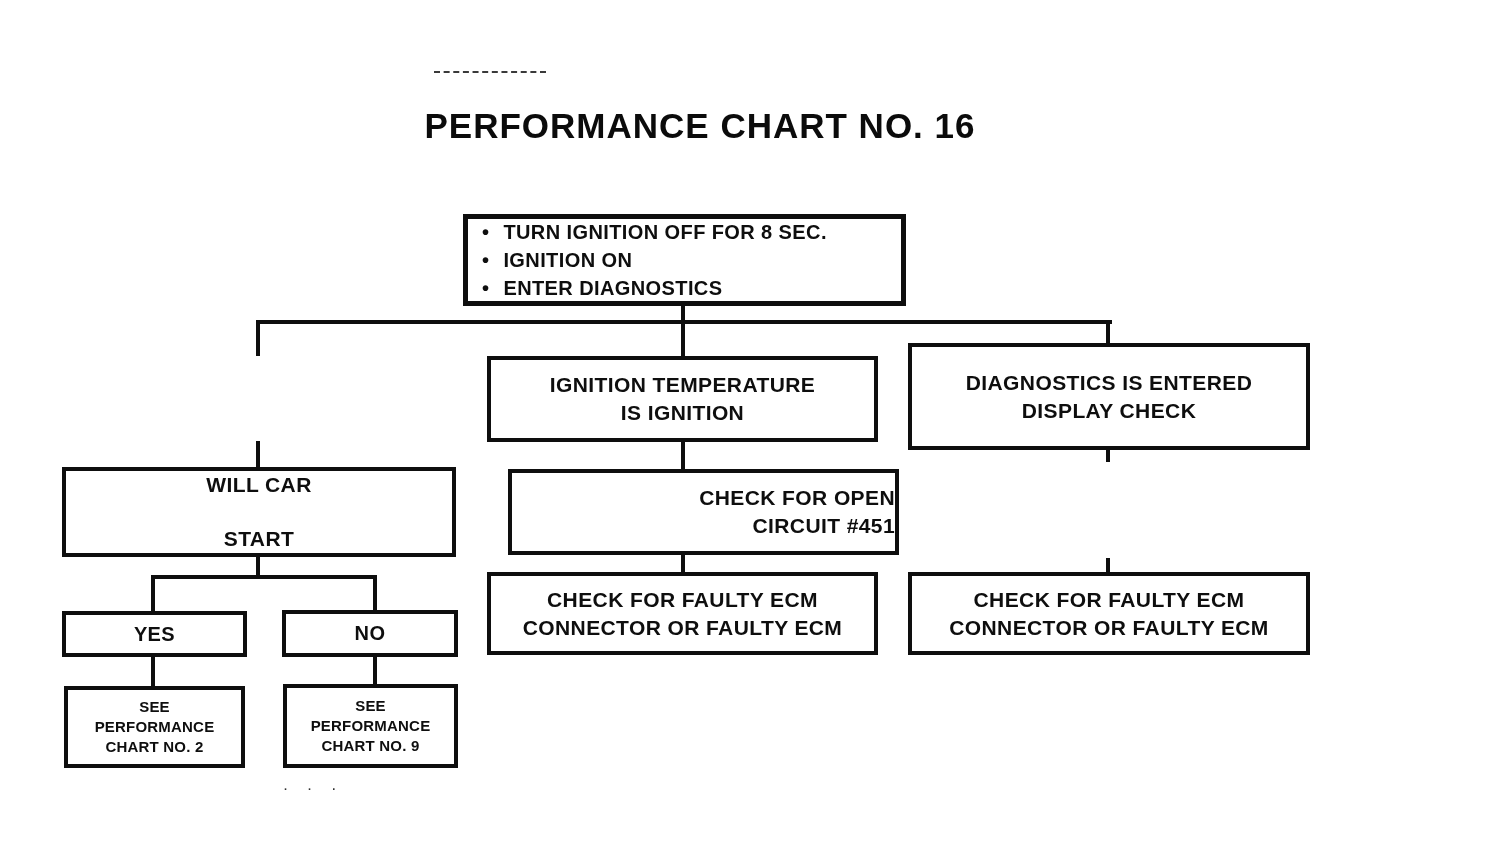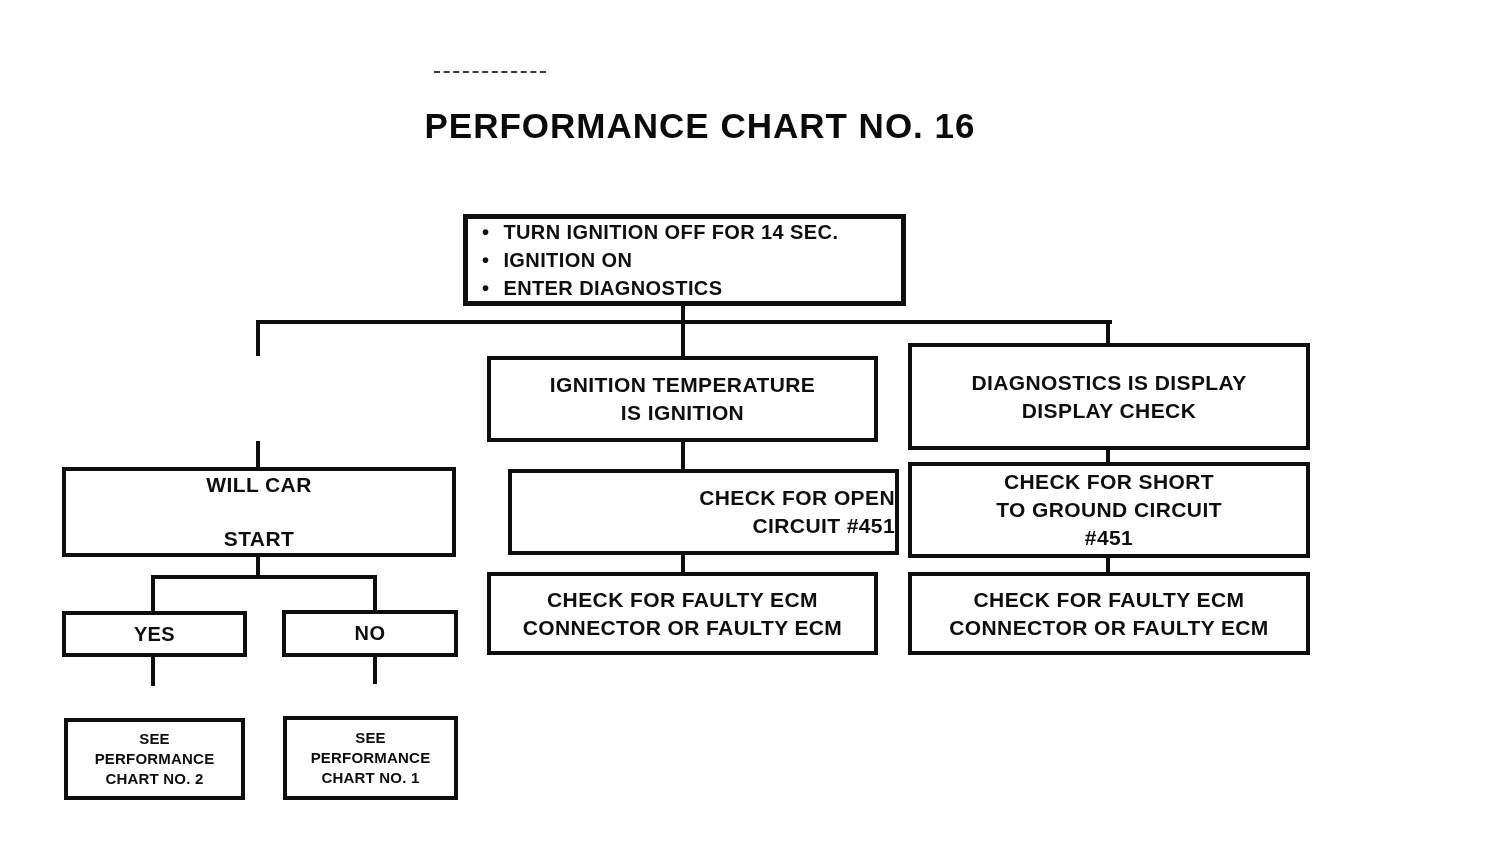--- a/index.html
+++ b/index.html
@@ -52,21 +52,21 @@
     font-size: 20px;
   }
   .bullet-line { display: flex; align-items: center; line-height: 28px; white-space: nowrap; }
   .bullet {
     display: inline-block;
     margin-right: 14px;
     font-size: 20px;
     line-height: 28px;
   }
   .big { font-size: 21px; line-height: 28px; }
-  .small { font-size: 15px; line-height: 20px; letter-spacing: 0.2px; margin-top: 32px; }
+  .small { font-size: 15px; line-height: 20px; letter-spacing: 0.2px; }
 
   .box-displays   { left: 62px;  top: 356px; width: 394px; height: 85px; }
   .box-willstart  { left: 62px;  top: 467px; width: 394px; height: 90px; justify-content: space-between; }
   .box-yes        { left: 62px;  top: 611px; width: 185px; height: 46px; font-size: 20px; }
   .box-no         { left: 282px; top: 610px; width: 176px; height: 47px; font-size: 20px; }
   .box-see14      { left: 64px;  top: 686px; width: 181px; height: 82px; }
   .box-see3       { left: 283px; top: 684px; width: 175px; height: 84px; }
 
   .box-outtemp    { left: 487px; top: 356px; width: 391px; height: 86px; }
   .box-open451    { left: 508px; top: 469px; width: 391px; height: 86px; align-items: flex-end; }
@@ -101,21 +101,21 @@
 
 <div class="canvas">
 
   <div class="artifact-dash"></div>
 
   <h1 class="title">PERFORMANCE CHART NO. 16</h1>
 
   <div class="node start">
     <div class="bullet-line">
       <span class="bullet">•</span>
-      <span>TURN IGNITION OFF FOR 14 SEC.</span>
+      <span>TURN IGNITION OFF FOR 8 SEC.</span>
     </div>
     <div class="bullet-line">
       <span class="bullet">•</span>
       <span>IGNITION ON</span>
     </div>
     <div class="bullet-line">
       <span class="bullet">•</span>
       <span>ENTER DIAGNOSTICS</span>
     </div>
   </div>
@@ -148,51 +148,46 @@
   <div class="conn" style="left:373px; top:657px; width:4px; height:27px;"></div>
 
   <div class="node small box-see14">
     <span class="ln">SEE</span>
     <span class="ln">PERFORMANCE</span>
     <span class="ln">CHART NO. 2</span>
   </div>
   <div class="node small box-see3">
     <span class="ln">SEE</span>
     <span class="ln">PERFORMANCE</span>
-    <span class="ln">CHART NO. 1</span>
+    <span class="ln">CHART NO. 9</span>
   </div>
 
   <div class="node big box-outtemp">
     <span class="ln">IGNITION TEMPERATURE</span>
     <span class="ln">IS IGNITION</span>
   </div>
   <div class="conn" style="left:681px; top:442px; width:4px; height:27px;"></div>
 
   <div class="node big box-open451">
     <span class="ln">CHECK FOR OPEN</span>
     <span class="ln">CIRCUIT #451</span>
   </div>
   <div class="conn" style="left:681px; top:555px; width:4px; height:17px;"></div>
 
   <div class="node big box-faultymid">
     <span class="ln">CHECK FOR FAULTY ECM</span>
     <span class="ln">CONNECTOR OR FAULTY ECM</span>
   </div>
 
   <div class="node big box-diag">
-    <span class="ln">DIAGNOSTICS IS DISPLAY</span>
+    <span class="ln">DIAGNOSTICS IS ENTERED</span>
     <span class="ln">DISPLAY CHECK</span>
   </div>
   <div class="conn" style="left:1106px; top:450px; width:4px; height:12px;"></div>
 
-  <div class="node big box-short451">
-    <span class="ln">CHECK FOR SHORT</span>
-    <span class="ln">TO GROUND CIRCUIT</span>
-    <span class="ln">#451</span>
-  </div>
   <div class="conn" style="left:1106px; top:558px; width:4px; height:14px;"></div>
 
   <div class="node big box-faultyrt">
     <span class="ln">CHECK FOR FAULTY ECM</span>
     <span class="ln">CONNECTOR OR FAULTY ECM</span>
   </div>
 
   <div class="artifact-dots">. . .</div>
 
 </div>

